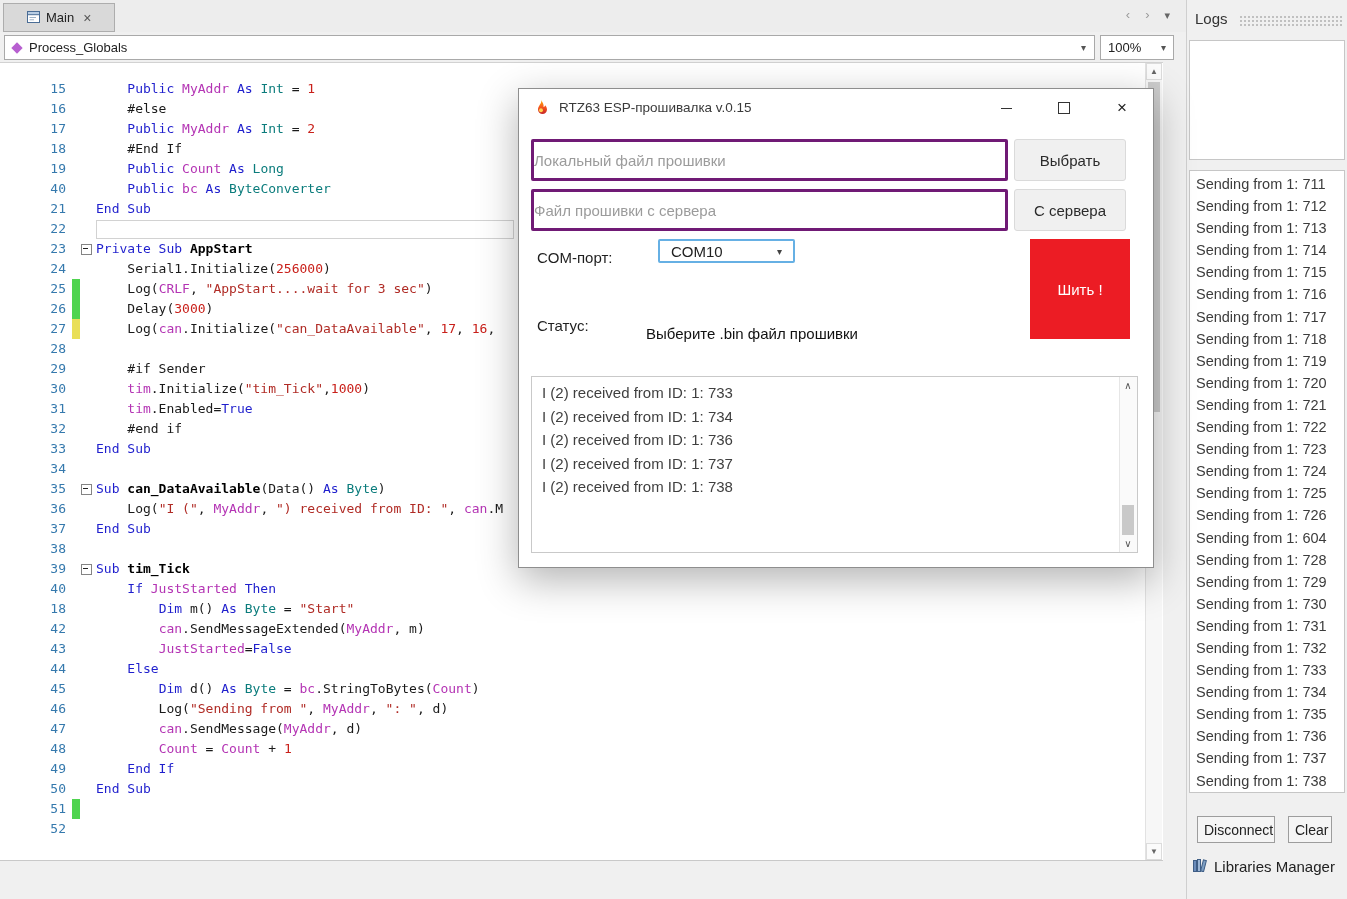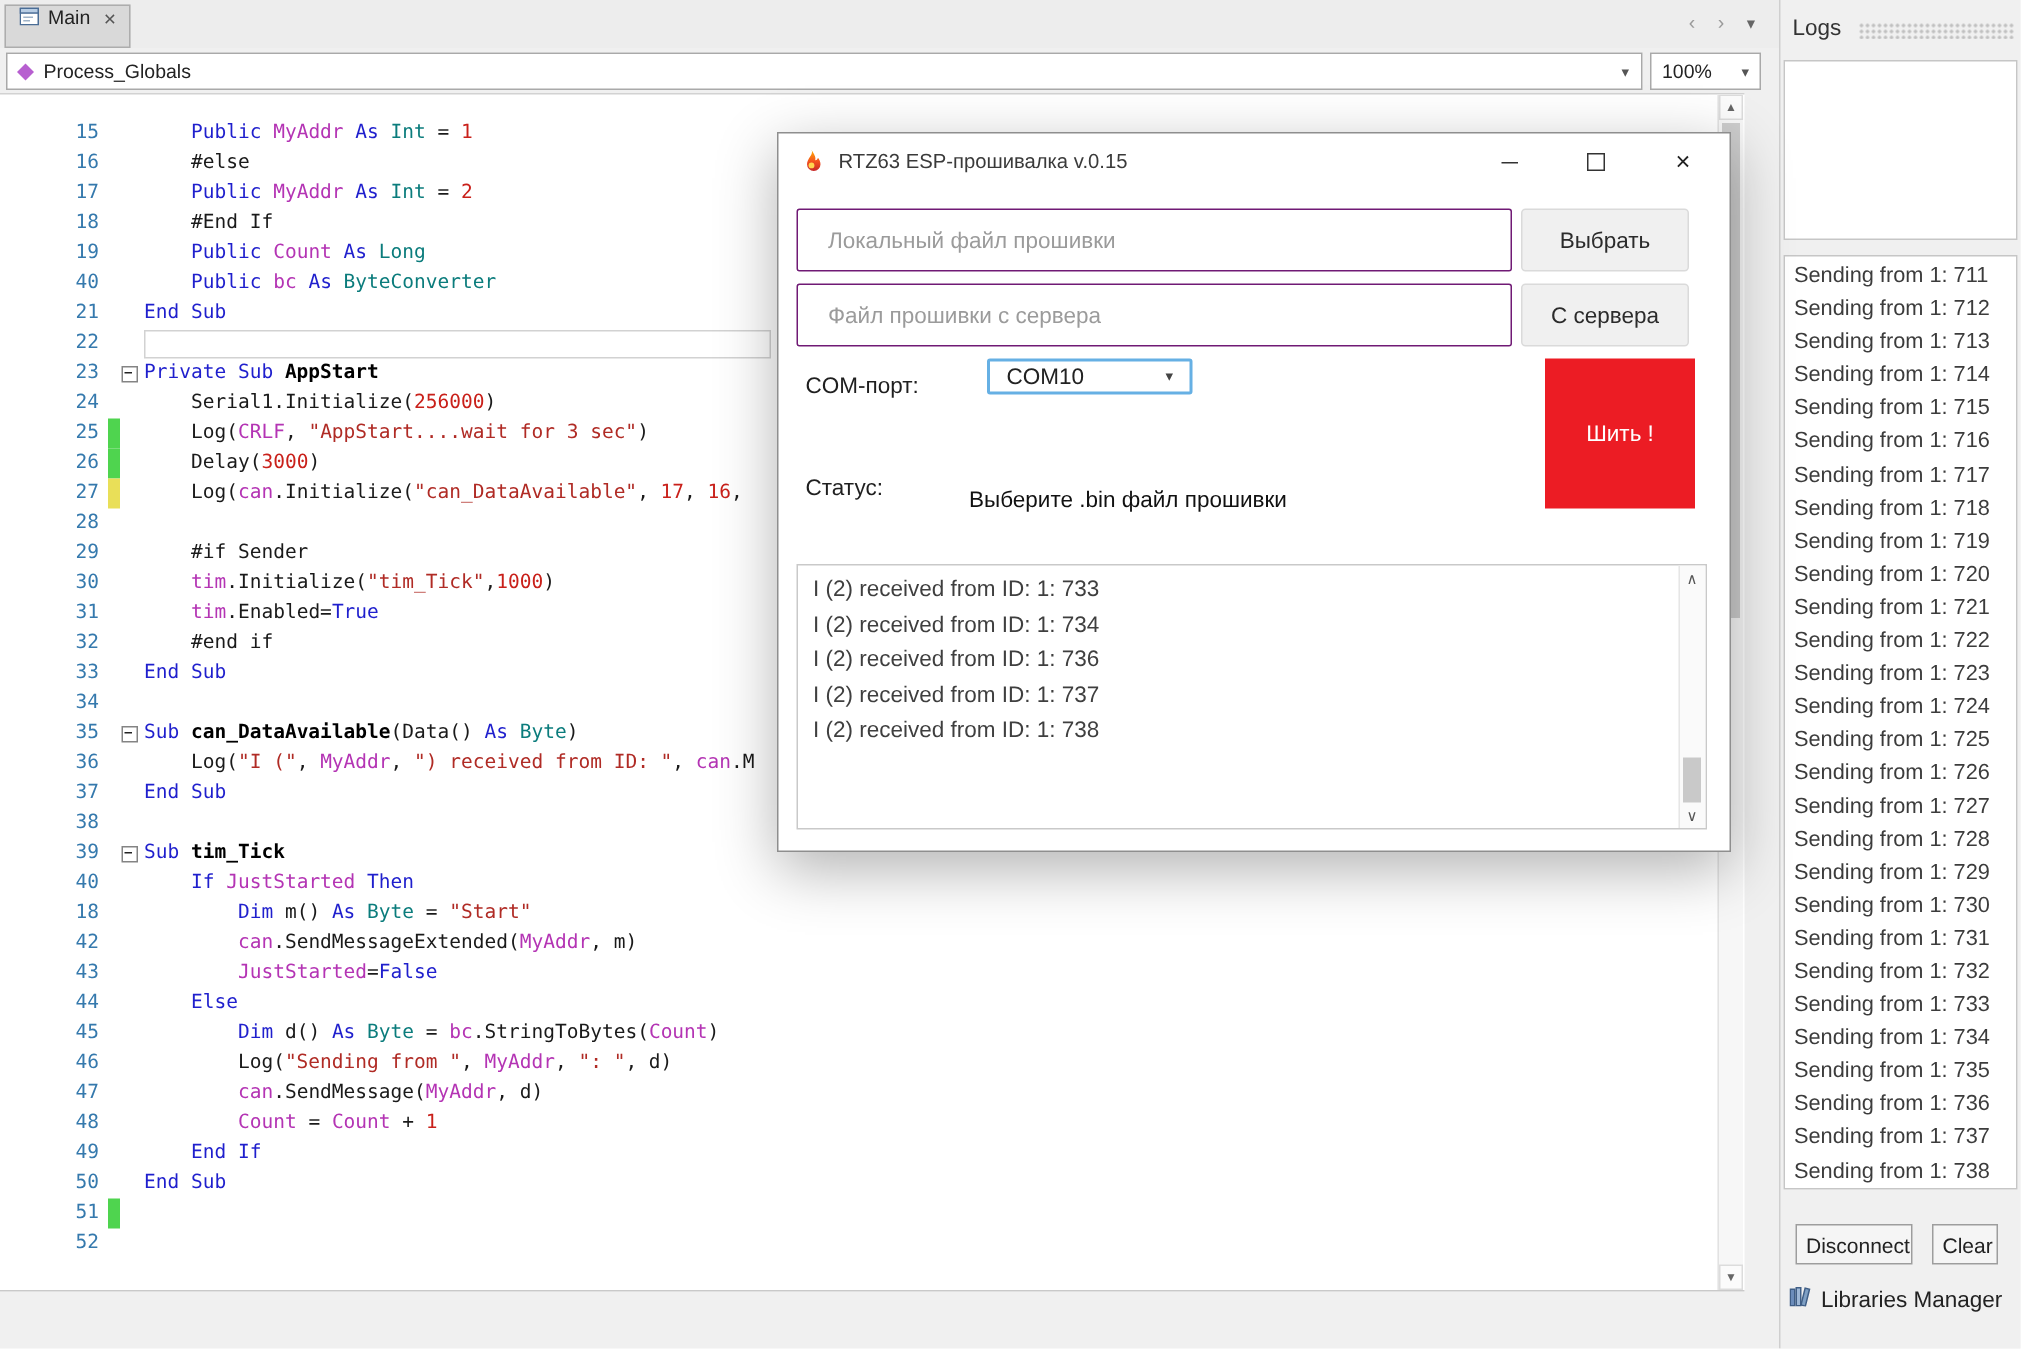--- a/index.html
+++ b/index.html
@@ -2,21 +2,21 @@
 <html><head>
 <meta charset="utf-8">
 <style>
   html,body{margin:0;padding:0}
   body{width:1347px;height:899px;position:relative;overflow:hidden;background:#f0f0f0;
        font-family:"Liberation Sans",sans-serif;color:#222}
 
   
   .tab-bar{position:absolute;left:0;top:0;width:1186px;height:32px;background:#ededed}
   .tab{position:absolute;left:3px;top:3px;height:27px;background:#d9d9d9;border:1px solid #adadad;
-       display:flex;align-items:flex-start;gap:6px;padding:0 9px}
+       display:flex;align-items:center;gap:6px;padding:0 23px}
   .tab-label{font-size:13px;color:#222}
   .tab-close{font-size:14px;color:#555;margin-left:3px}
   .nav-arrows{position:absolute;right:16px;top:7px;display:flex;gap:15px;font-size:13px;color:#9a9a9a}
   .nav-arrows .menu{color:#666;font-size:11px;padding-top:2px}
 
   
   .toolbar{position:absolute;left:0;top:32px;width:1186px;height:30px;background:#f0f0f0}
   .combo{position:absolute;background:#fff;border:1px solid #a9a9a9;display:flex;align-items:center;
          font-size:13px;color:#222;box-sizing:border-box}
   .combo-module{left:4px;top:3px;width:1091px;height:25px;padding:0 8px;gap:8px}
@@ -52,22 +52,22 @@
 
   
   .dialog{position:absolute;left:518px;top:88px;width:634px;height:478px;background:#fff;
           border:1px solid #8e8e8e;box-shadow:0 12px 38px rgba(0,0,0,.30);z-index:10;box-sizing:content-box}
   .dlg-icon{position:absolute;left:13px;top:10px}
   .dlg-title-text{position:absolute;left:40px;top:0;line-height:38px;font-size:13.5px;color:#3a3a3a}
   .dlg-ctl{position:absolute;top:0;width:46px;height:38px;display:flex;align-items:center;justify-content:center;color:#333}
   .ctl-min{right:124px}.ctl-max{right:66px}.ctl-close{right:8px;font-size:17px;color:#222}
   .min-glyph{width:11px;height:1px;background:#333}
   .max-glyph{width:10px;height:10px;border:1px solid #333}
-  .dlg-input{position:absolute;left:12px;width:477px;height:42px;border:1px solid #701a75;border-radius:2px;
-             padding:0 20px;font-size:15px;font-family:"Liberation Sans",sans-serif;color:#222;
+  .dlg-input{position:absolute;left:12px;width:477px;height:42px;border:3px solid #701a75;border-radius:2px;
+             padding:0 0;font-size:15px;font-family:"Liberation Sans",sans-serif;color:#222;
              box-sizing:border-box;outline:none}
   .dlg-input::placeholder{color:#9b9b9b}
   .in1{top:50px}.in2{top:100px}
   .dlg-btn{position:absolute;left:495px;width:112px;height:42px;background:#f0f0f0;border:1px solid #dadada;
            border-radius:3px;font-size:15px;color:#2b2b2b;font-family:"Liberation Sans",sans-serif}
   .b1{top:50px}.b2{top:100px}
   .com-label{position:absolute;left:18px;top:150px;height:38px;line-height:38px;font-size:15px;color:#1f1f1f}
   .com-select{position:absolute;left:139px;top:150px;width:137px;height:24px;border:2px solid #66b0e4;
               border-radius:2px;background:#fff;box-sizing:border-box;display:flex;align-items:center;
               padding:0 11px;font-size:15px;color:#222}
@@ -255,21 +255,21 @@
       <div class="log-item">Sending from 1: 717</div>
       <div class="log-item">Sending from 1: 718</div>
       <div class="log-item">Sending from 1: 719</div>
       <div class="log-item">Sending from 1: 720</div>
       <div class="log-item">Sending from 1: 721</div>
       <div class="log-item">Sending from 1: 722</div>
       <div class="log-item">Sending from 1: 723</div>
       <div class="log-item">Sending from 1: 724</div>
       <div class="log-item">Sending from 1: 725</div>
       <div class="log-item">Sending from 1: 726</div>
-      <div class="log-item">Sending from 1: 727</div>
+      <div class="log-item">Sending from 1: 604</div>
       <div class="log-item">Sending from 1: 728</div>
       <div class="log-item">Sending from 1: 729</div>
       <div class="log-item">Sending from 1: 730</div>
       <div class="log-item">Sending from 1: 731</div>
       <div class="log-item">Sending from 1: 732</div>
       <div class="log-item">Sending from 1: 733</div>
       <div class="log-item">Sending from 1: 734</div>
       <div class="log-item">Sending from 1: 735</div>
       <div class="log-item">Sending from 1: 736</div>
       <div class="log-item">Sending from 1: 737</div>

